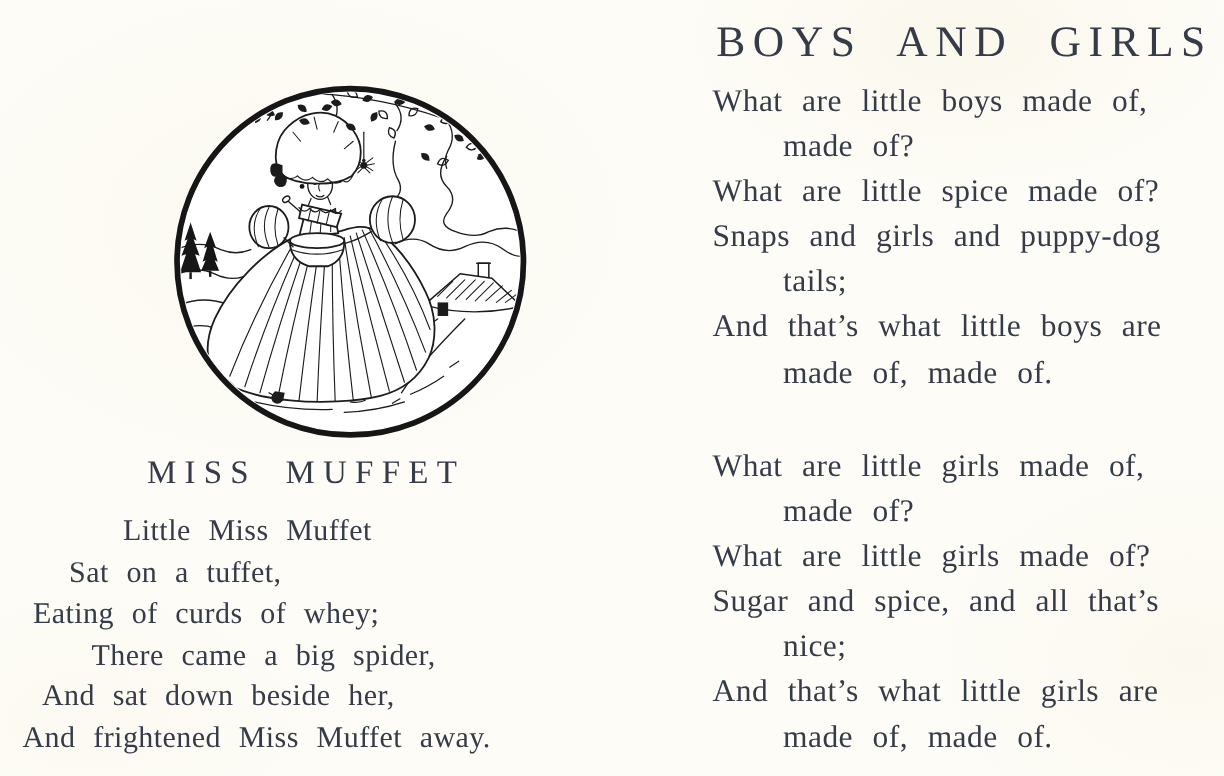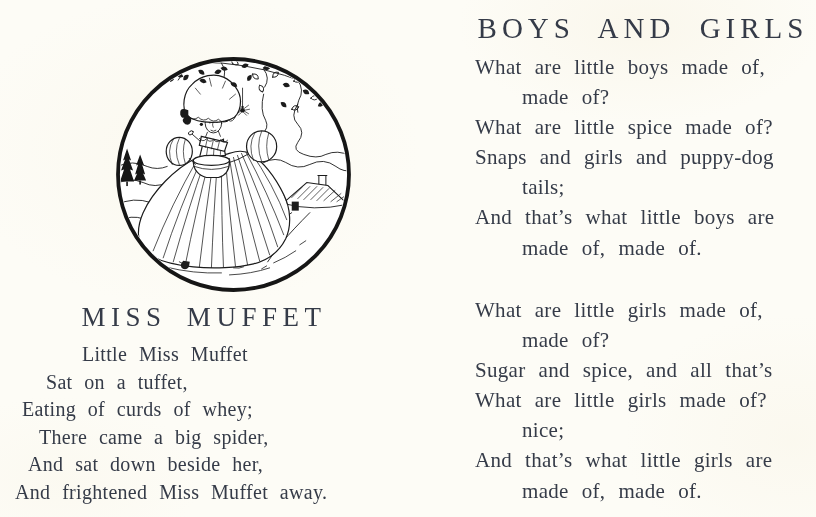--- a/index.html
+++ b/index.html
@@ -13,29 +13,29 @@
       radial-gradient(240px 180px at 792px 440px, rgba(245,238,218,.26), transparent 70%),
       radial-gradient(200px 120px at 60px 480px, rgba(246,240,222,.22), transparent 70%),
       #fdfcf6;
   }
   .abs{position:absolute;}
   
   #illustration{left:73px;top:38px;width:241px;height:241px;}
   #illustration svg{display:block;width:100%;height:100%;}
   .left-title{
     top:302px;left:0;width:408px;text-align:center;
-    font-size:27px;letter-spacing:5.5px;word-spacing:8px;white-space:nowrap;
+    font-size:22px;letter-spacing:5.5px;word-spacing:8px;white-space:nowrap;
   }
   .left-poem{top:341px;left:0;width:408px;font-size:20px;line-height:27.6px;
     word-spacing:6.5px;letter-spacing:.3px;}
   .left-poem p{margin:0;white-space:nowrap;}
   .li-0{padding-left:82px;}
   .li-1{padding-left:46px;}
   .li-2{padding-left:22px;}
-  .li-3{padding-left:39px;}
+  .li-3{padding-left:61px;}
   .li-4{padding-left:28px;}
   .li-5{padding-left:15px;}
   
   .right-title{
     top:12px;left:473px;width:340px;text-align:center;
     font-size:29px;letter-spacing:5px;word-spacing:12px;white-space:nowrap;
   }
   .stanza{left:475px;width:341px;font-size:21px;line-height:30.1px;
     word-spacing:7.5px;letter-spacing:.3px;}
   .stanza p{margin:0;white-space:nowrap;}
@@ -310,18 +310,18 @@
   <p>What are little spice made of?</p>
   <p>Snaps and girls and puppy-dog</p>
   <p class="cont">tails;</p>
   <p>And that’s what little boys are</p>
   <p class="cont">made of, made of.</p>
 </div>
 
 <div class="abs stanza stanza-2">
   <p>What are little girls made of,</p>
   <p class="cont">made of?</p>
+  <p>What are little girls made of?</p>
   <p>Sugar and spice, and all that’s</p>
-  <p>What are little girls made of?</p>
   <p class="cont">nice;</p>
   <p>And that’s what little girls are</p>
   <p class="cont">made of, made of.</p>
 </div>
 
 </body></html>

